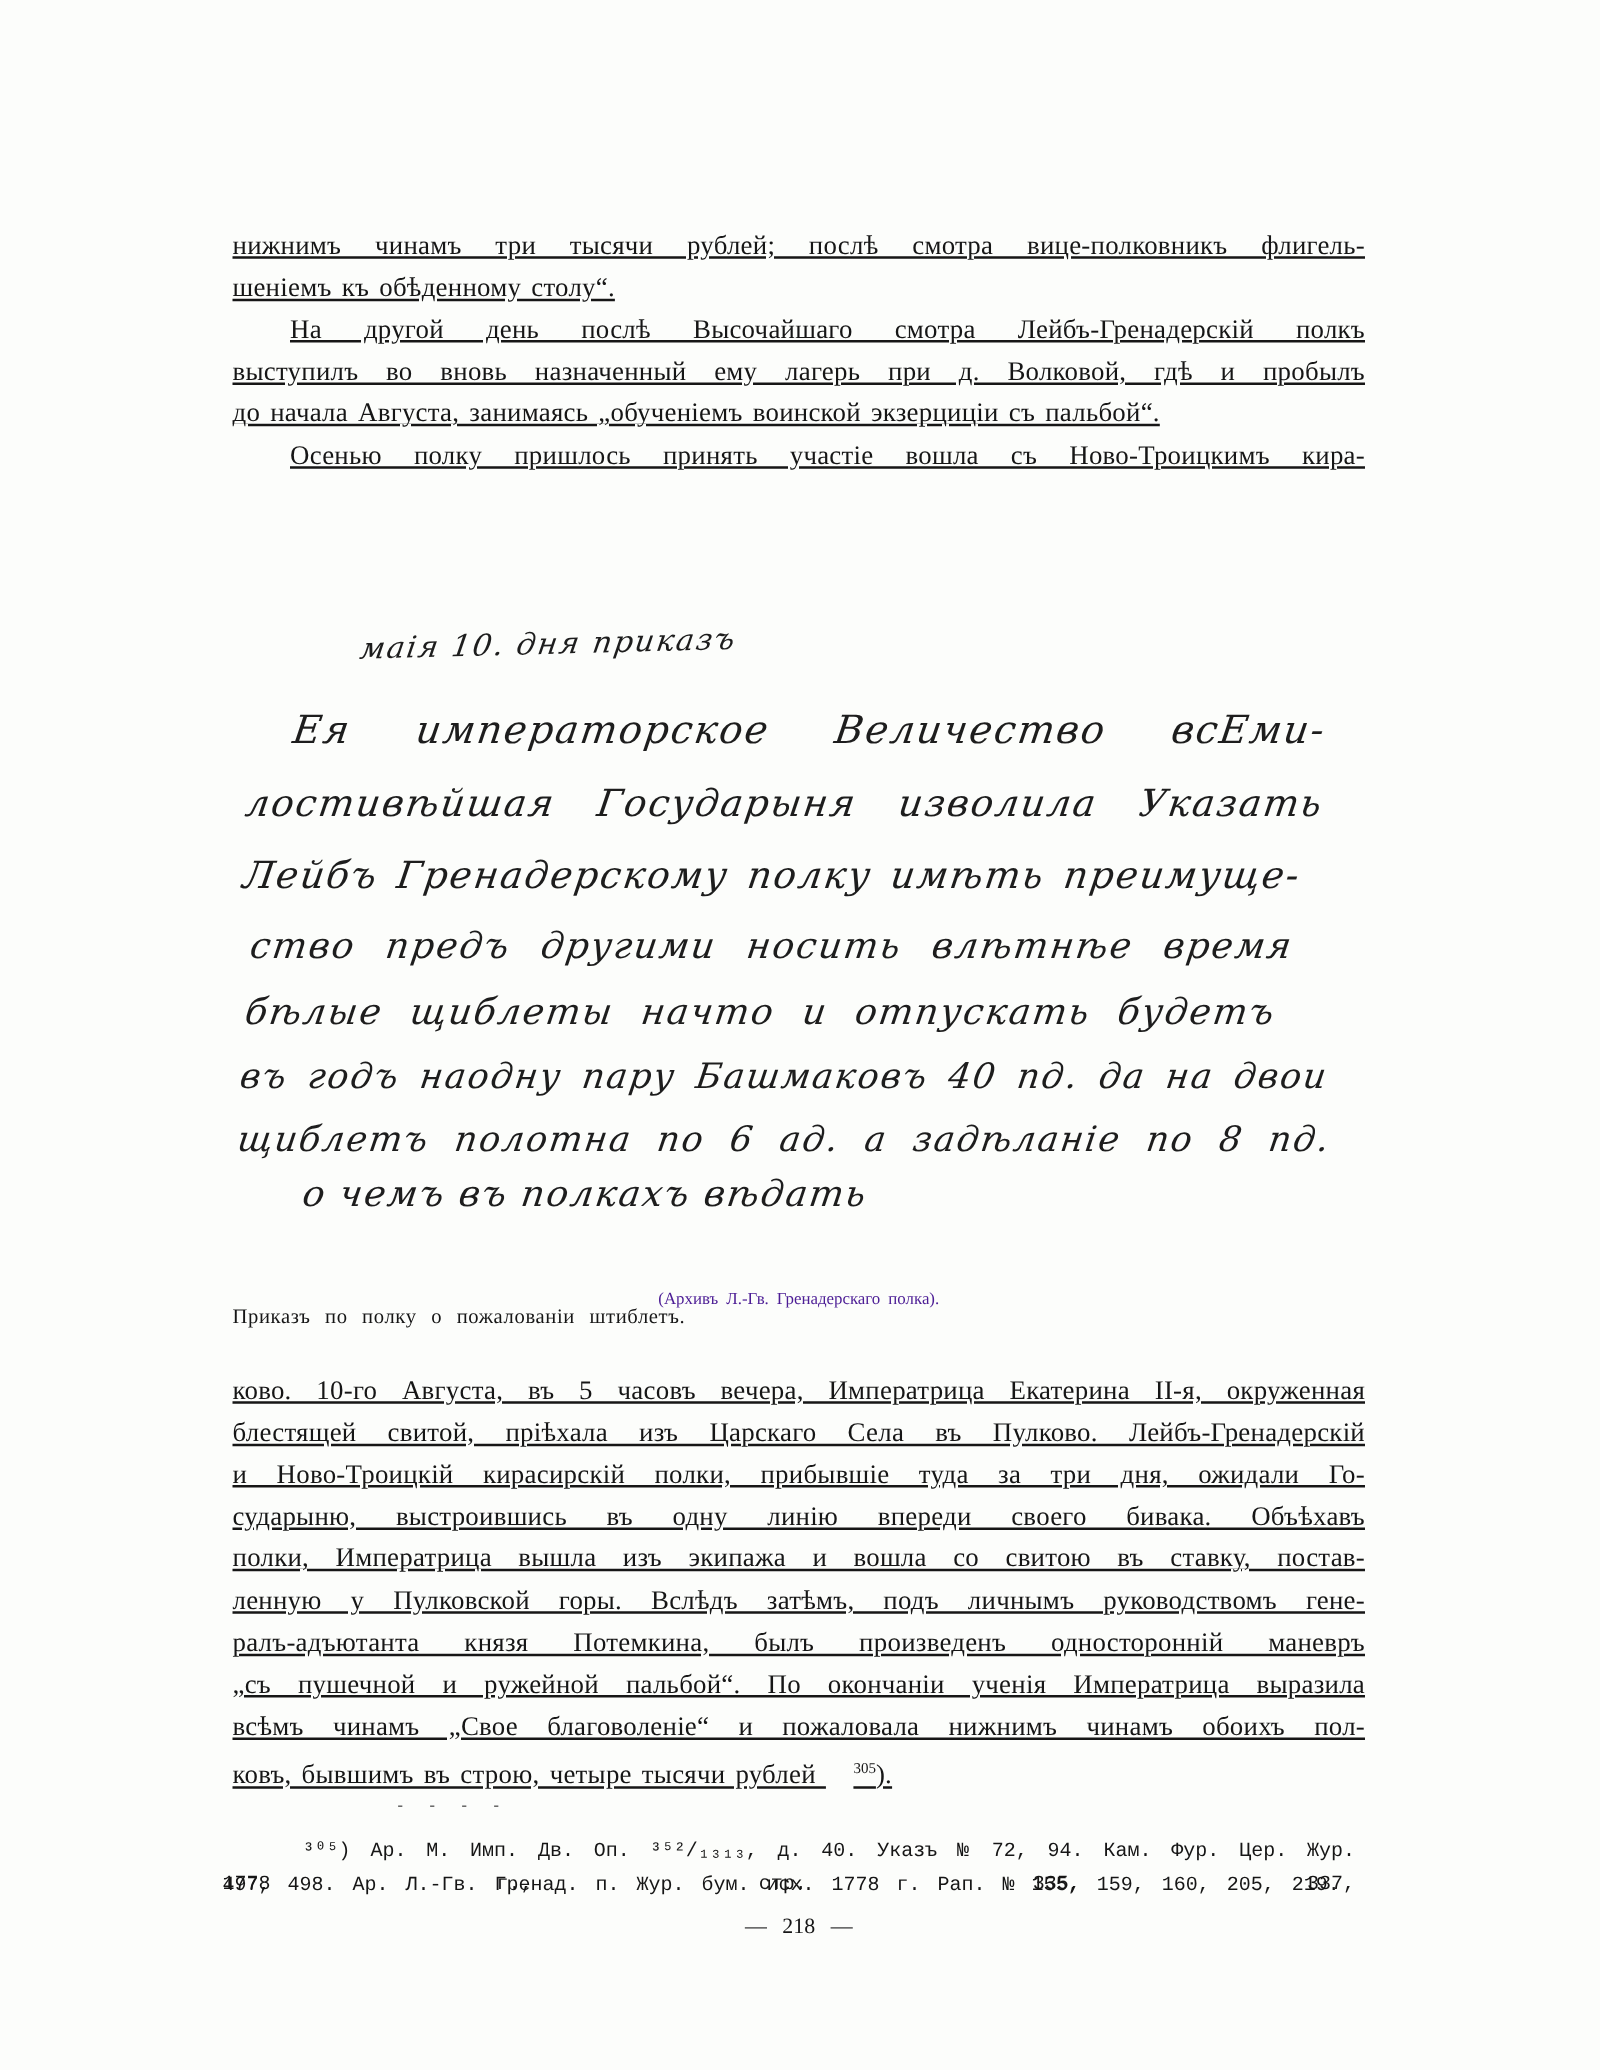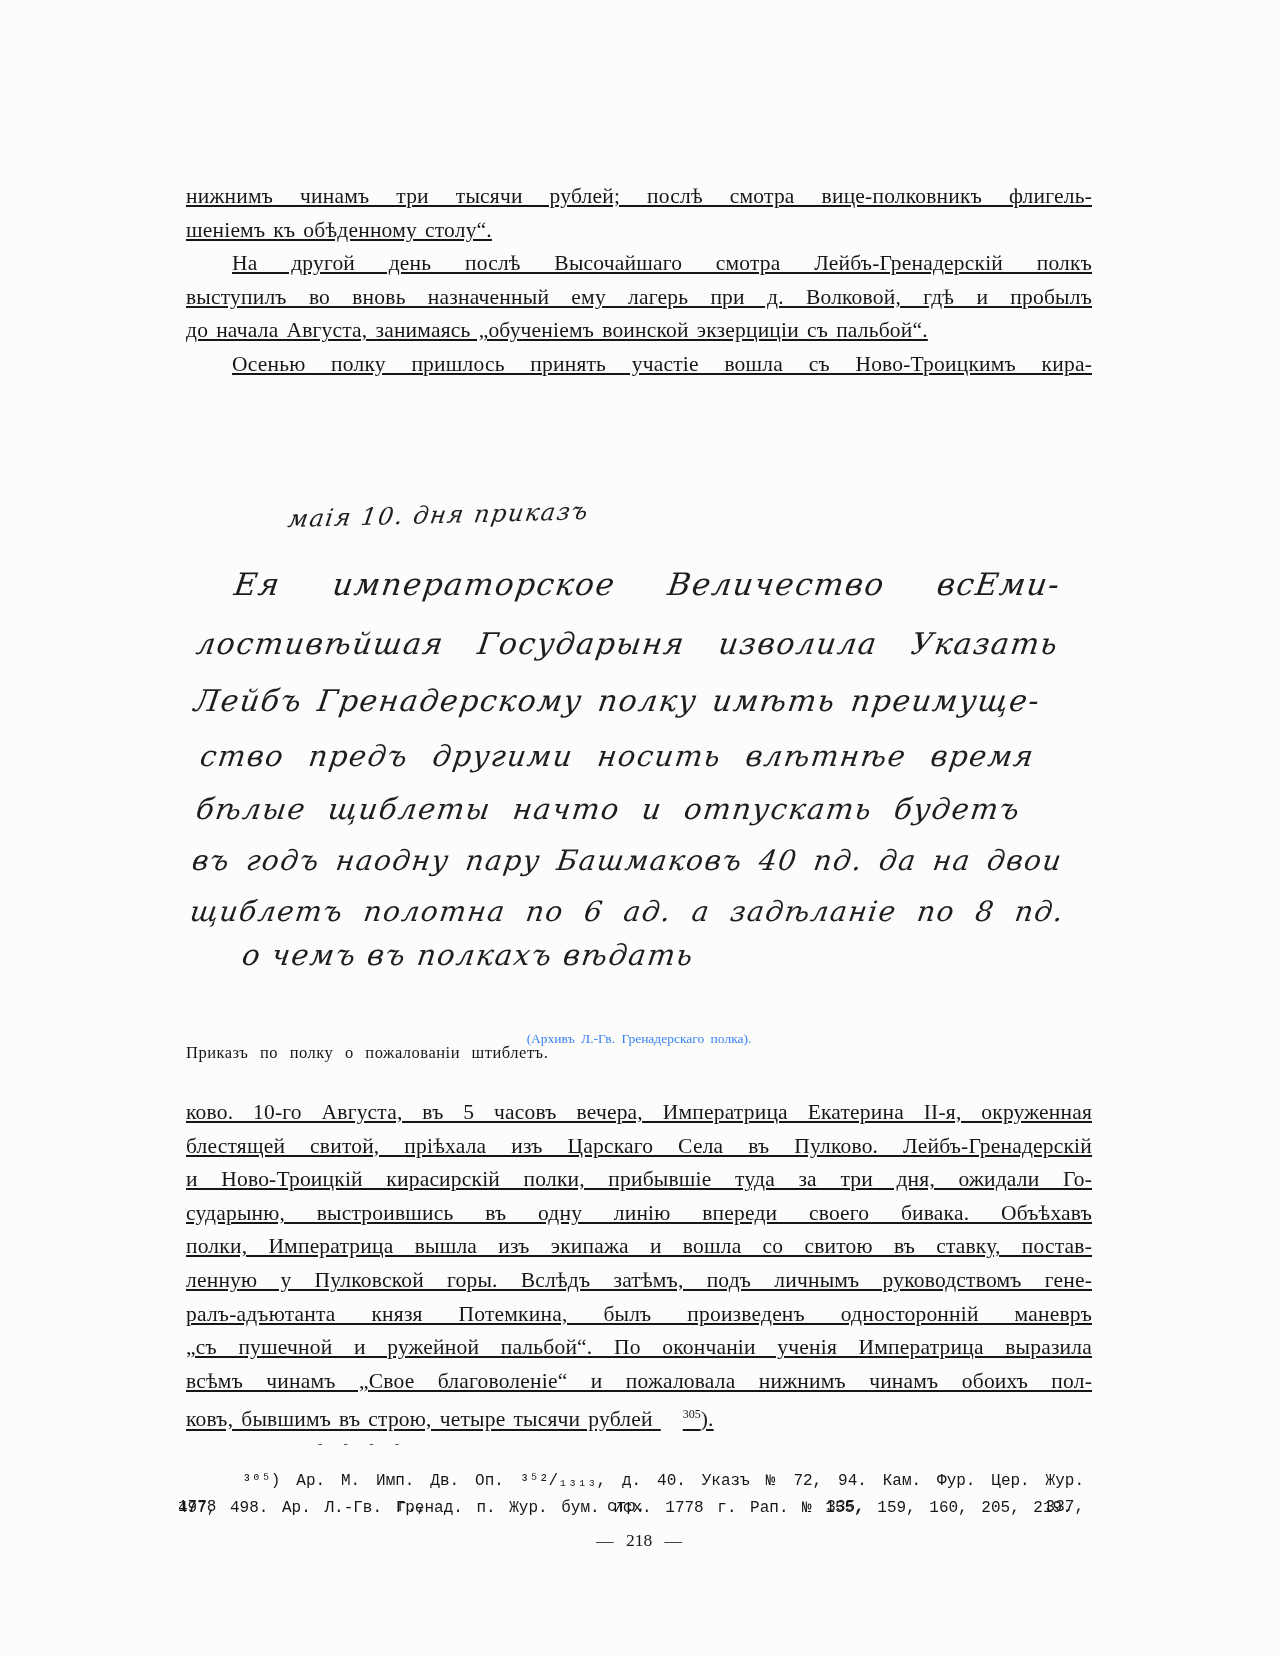--- a/index.html
+++ b/index.html
@@ -53,21 +53,21 @@
   .m8 { left: 188px; top: 895px; font-size: 28px; width: 874px; }
   .m9 { left: 240px; top: 938px; font-size: 29px; }
 
   
   .caption-title {
     position: absolute; left: 186px; top: 1043px; width: 906px;
     font-size: 16.5px; word-spacing: 7px; letter-spacing: 0.5px;
   }
   .caption-source {
     position: absolute; left: 186px; top: 1031px; width: 906px;
-    text-align: center; font-size: 13.5px; word-spacing: 3px; color: #3b82f6;
+    text-align: center; font-size: 13.5px; word-spacing: 3px; color: #4c1d95;
   }
 
   
   .foot-sep {
     position: absolute; left: 318px; top: 1436px;
     font-size: 13px; letter-spacing: 9px; color: #444;
   }
   .footnote {
     position: absolute; left: 178px; width: 906px;
     font-family: Liberation Mono, monospace;

